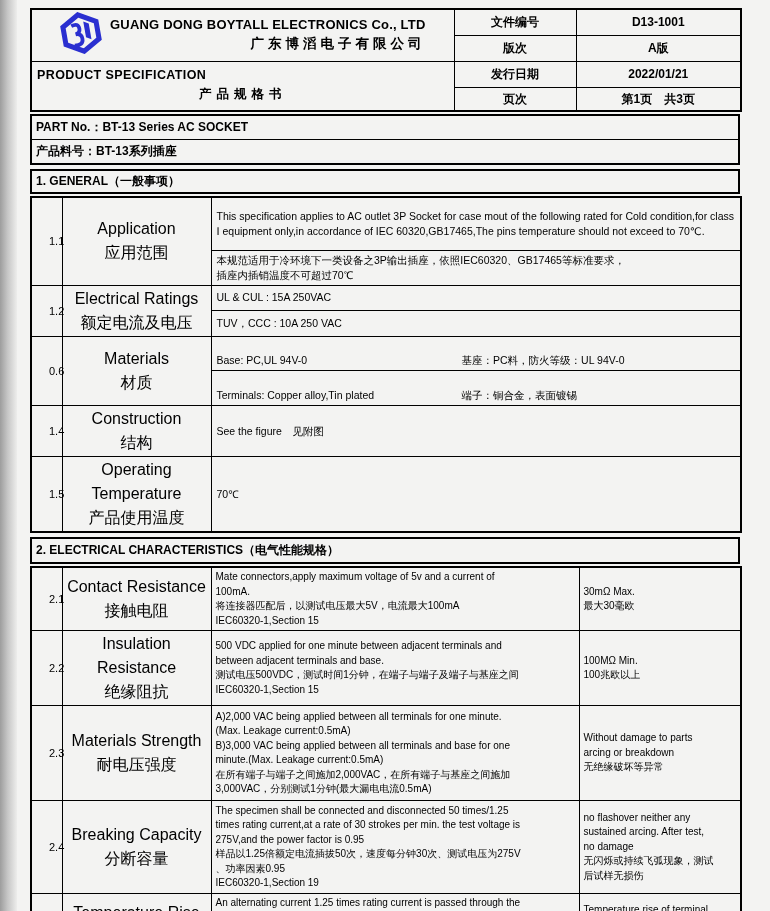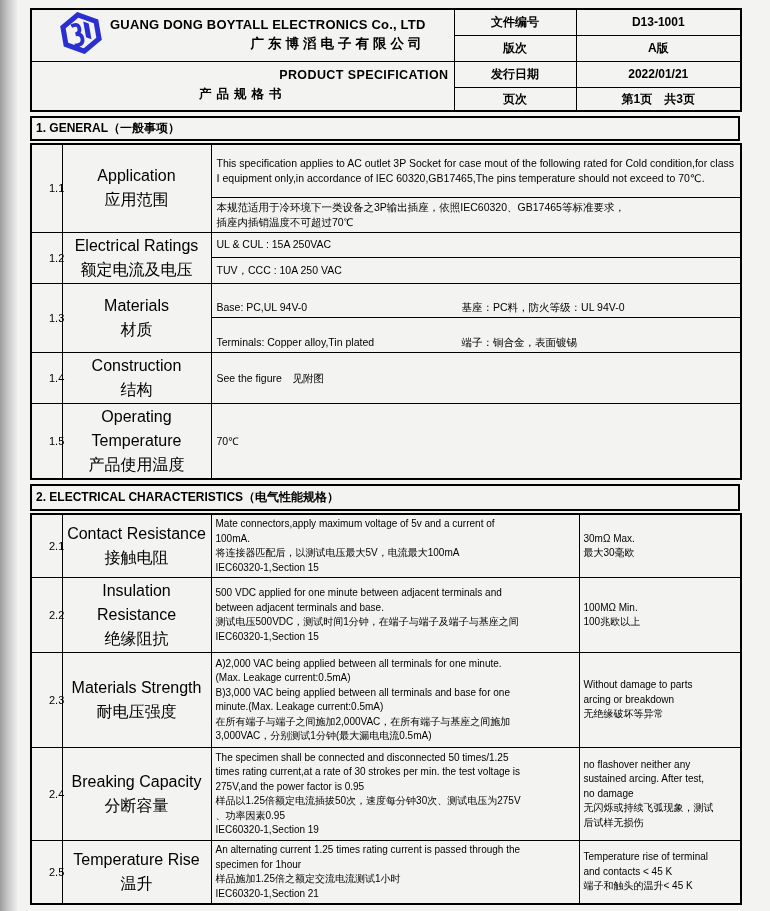--- a/index.html
+++ b/index.html
@@ -20,21 +20,21 @@
   table { border-collapse:collapse; width:710px; table-layout:fixed; }
   table { border:2px solid #000; }
   td { border:1.5px solid #000; padding:2px 5px; vertical-align:middle; }
 
   
   .hdr-company { text-align:center; }
   .company-flex { display:flex; align-items:center; justify-content:center; gap:8px; }
   .company-lines { text-align:right; }
   .company-en { font-weight:bold; font-size:13px; letter-spacing:.2px; }
   .company-cn { font-weight:bold; font-size:13.5px; letter-spacing:4px; margin-top:3px; }
-  .doc-title-en { font-weight:bold; font-size:12.5px; text-align:right; letter-spacing:.4px; }
+  .doc-title-en { font-weight:bold; font-size:12.5px; text-align:left; letter-spacing:.4px; }
   .doc-title-cn { font-weight:bold; font-size:12.5px; text-align:center; letter-spacing:5px; margin-top:4px; }
   .info-label { font-weight:bold; font-size:12px; text-align:center; }
   .info-value { font-weight:bold; font-size:12px; text-align:center; }
 
   
   .banner { margin-top:3px; }
   .banner td { font-weight:bold; font-size:12px; padding-left:4px; }
 
   
   .num-cell   { text-align:center; font-size:11px; padding:17px; }
@@ -100,20 +100,30 @@
       <td class="info-label" style="height:26px">发行日期</td>
       <td class="info-value">2022/01/21</td>
     </tr>
     <tr>
       <td class="info-label" style="height:16px">页次</td>
       <td class="info-value">第1页　共3页</td>
     </tr>
   </tbody>
     </table>
 
+  <table class="banner mt2">
+    <tbody>
+        <tr>
+          <td style="height:24px">PART No.：BT-13 Series AC SOCKET</td>
+        </tr>
+    <tr>
+          <td style="height:25px">产品料号：BT-13系列插座</td>
+        </tr>
+  </tbody>
+    </table>
 
   <table class="banner mt4">
     <tbody>
         <tr>
           <td style="height:23px">1. GENERAL（一般事项）</td>
         </tr>
   </tbody>
     </table>
 
   <table class="mt2">
@@ -143,21 +153,21 @@
         <div>Electrical Ratings</div>
         <div>额定电流及电压</div>
       </td>
       <td class="content-cell" style="height:22px">UL &amp; CUL : 15A 250VAC</td>
     </tr>
     <tr>
       <td class="content-cell" style="height:22px">TUV，CCC : 10A 250 VAC</td>
     </tr>
 
     <tr>
-      <td class="num-cell" rowspan="2">1.3</td>
+      <td class="num-cell" rowspan="2">0.6</td>
       <td class="label-cell" rowspan="2">
         <div>Materials</div>
         <div>材质</div>
       </td>
       <td class="content-cell" style="height:22px">
         <span class="pair-en">Base: PC,UL 94V-0</span><span>基座：PC料，防火等级：UL 94V-0</span>
       </td>
     </tr>
     <tr>
       <td class="content-cell" style="height:22px">

